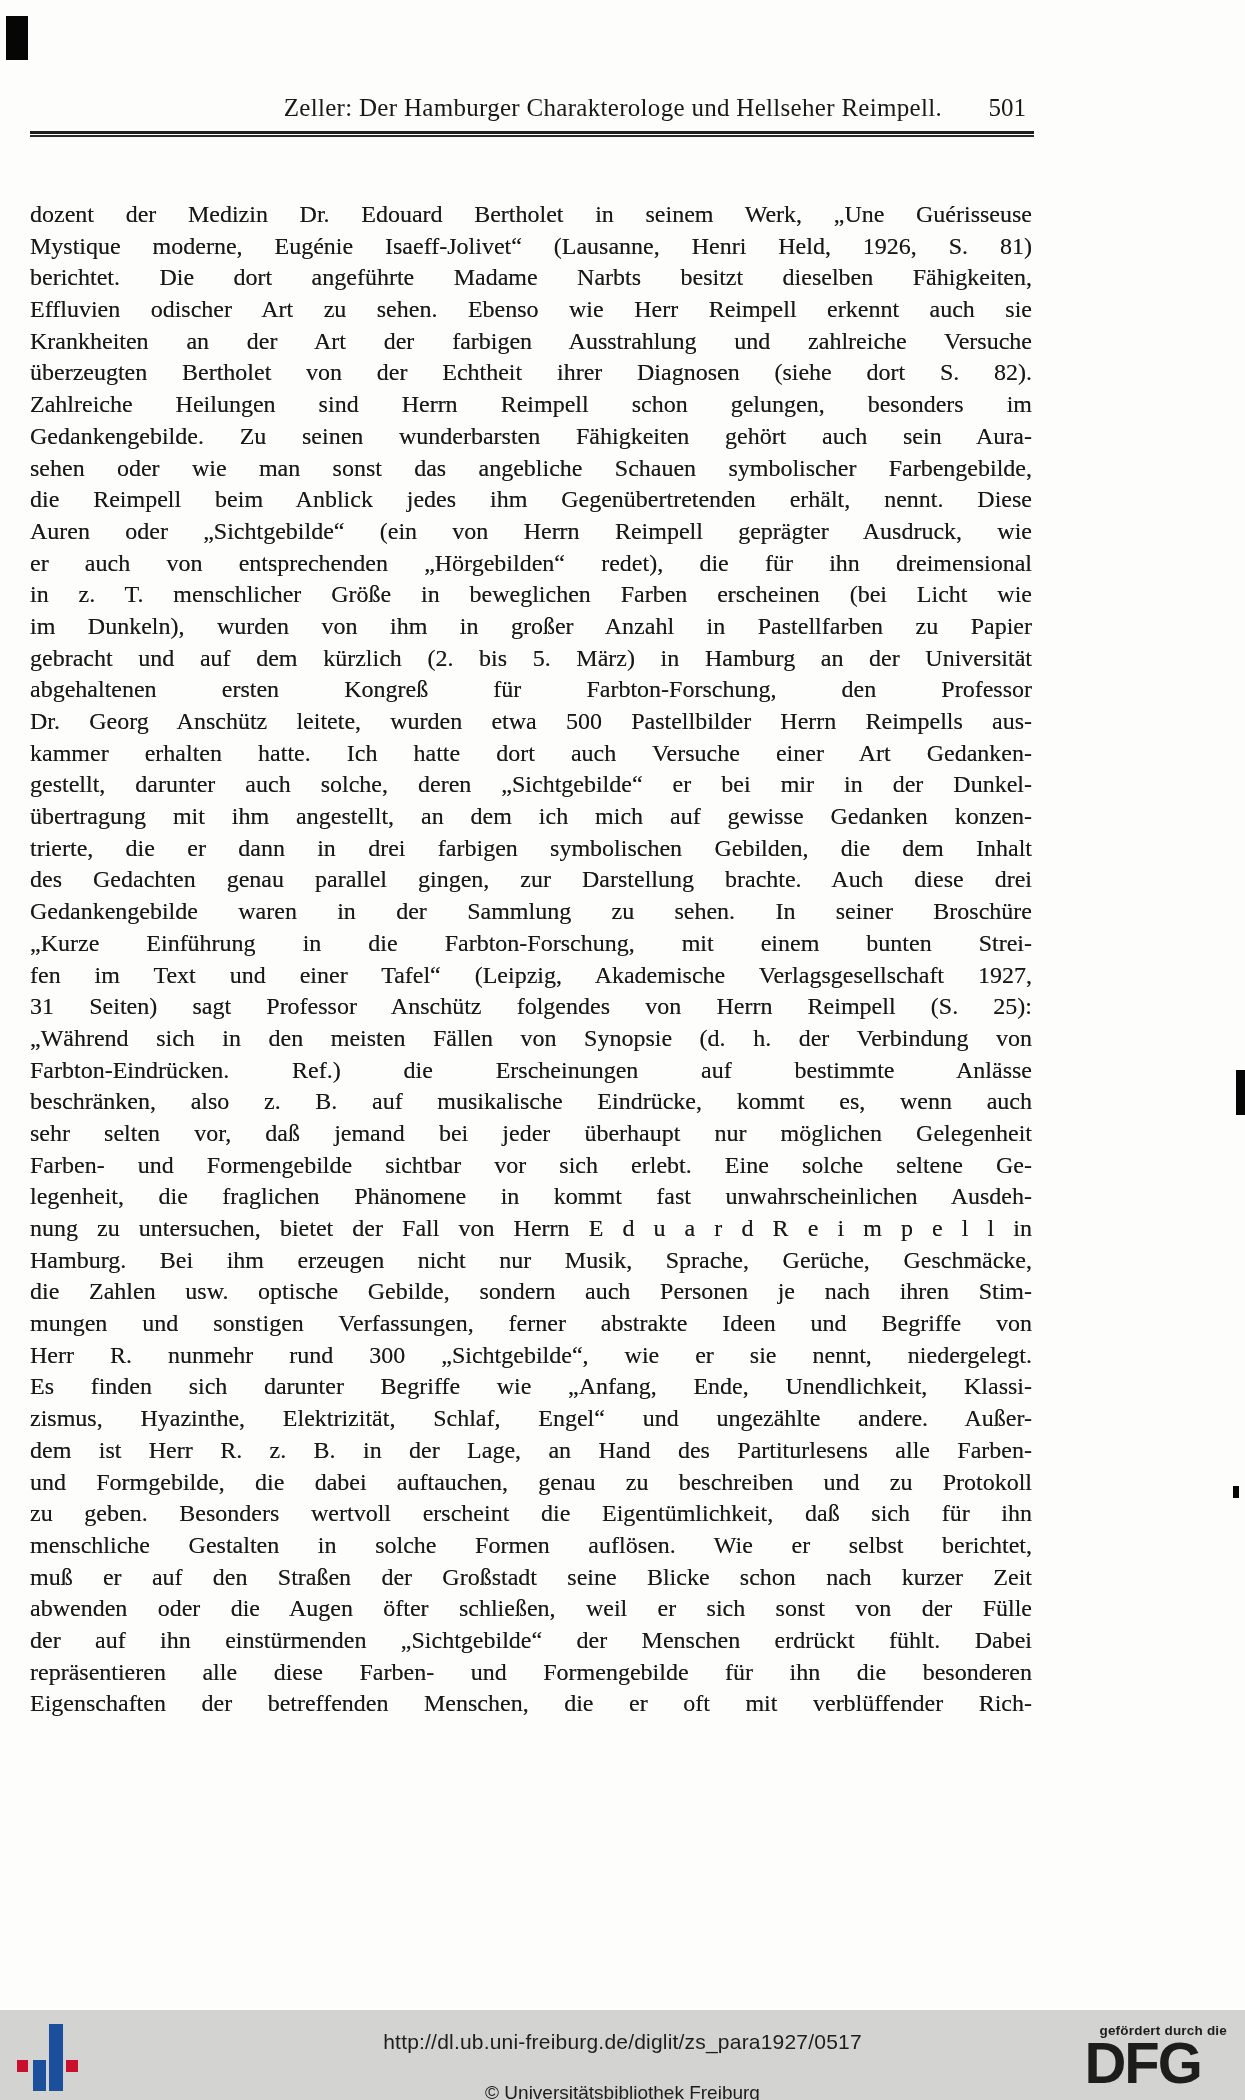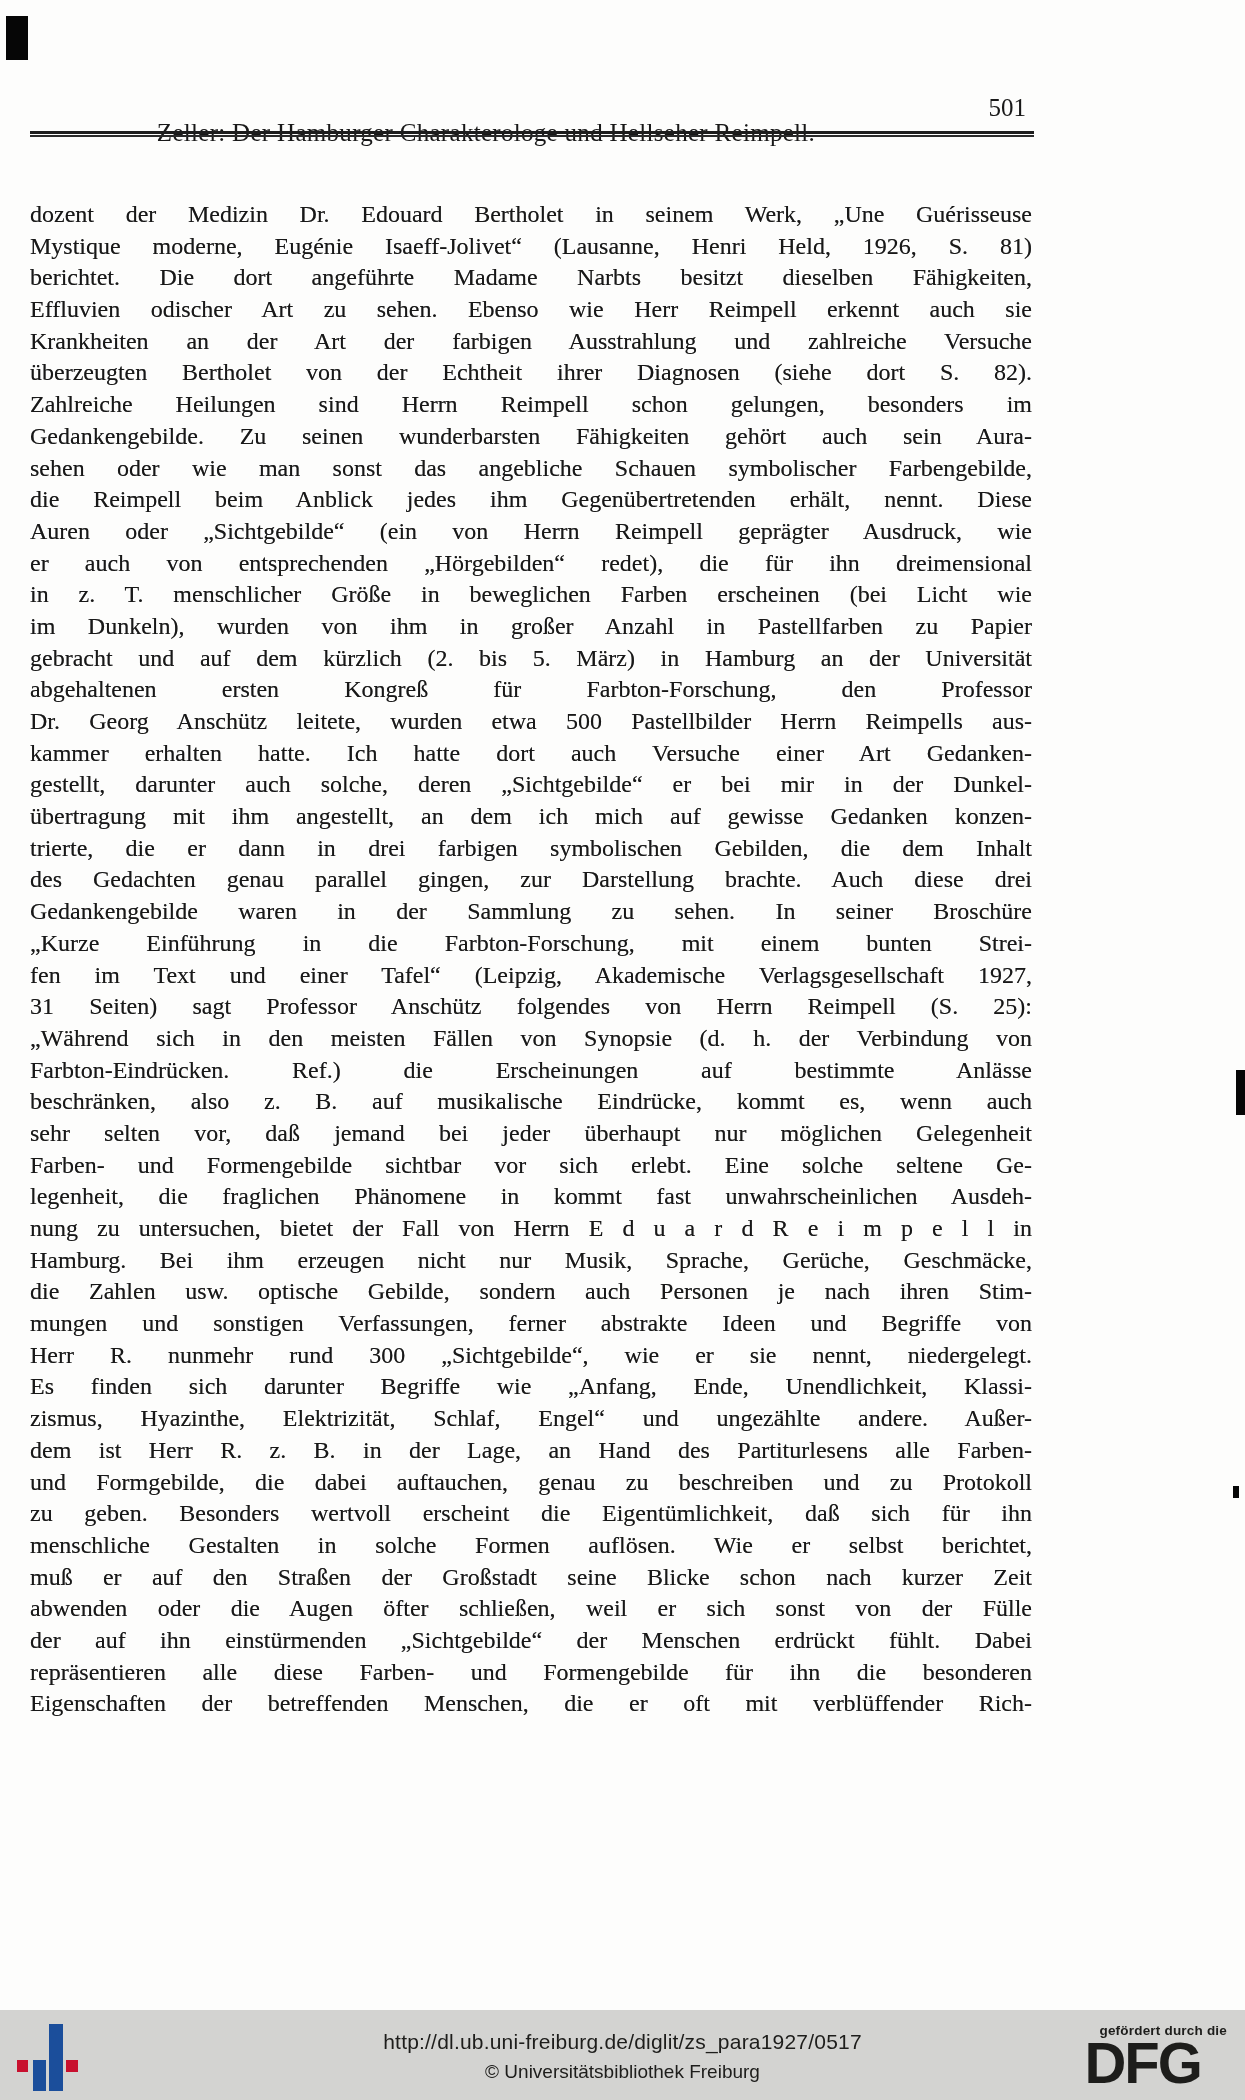--- a/index.html
+++ b/index.html
@@ -17,23 +17,22 @@
     position: relative;
     overflow: hidden;
   }
   .page { position: absolute; inset: 0; }
 
   
   .page-header {
     position: absolute; top: 94px; left: 30px; width: 1002px; height: 34px;
   }
   .header-title {
-    text-align: center; font-size: 25px; letter-spacing: 0.3px;
+    text-align: right; font-size: 25px; letter-spacing: 0.3px;
     padding-right: 90px; 
-    margin-top: 25px;
   }
   .header-page-number {
     position: absolute; right: 6px; top: 0; font-size: 25px;
   }
   .double-rule {
     position: absolute; top: 131px; left: 30px; width: 1004px; height: 6px;
     border-top: 3px solid #1d1d1d;
     border-bottom: 2px solid #2a2a2a;
   }
 
@@ -60,21 +59,21 @@
   
   .footer {
     position: absolute; left: 0; bottom: 0; width: 1245px; height: 90px;
     background: var(--footer-bg);
     font-family: "Liberation Sans", "DejaVu Sans", sans-serif;
     color: #1d1d1b;
   }
   .footer-text {
     position: absolute; left: 0; top: 0; width: 100%; height: 100%;
     display: flex; flex-direction: column; align-items: center;
-    padding-top: 20px; gap: 7px;
+    padding-top: 20px; gap: 28px;
   }
   .footer-url { font-size: 21px; letter-spacing: 0.2px; }
   .footer-copyright { font-size: 19px; }
 
   
   .ub-logo { position: absolute; left: 0; top: 0; width: 100px; height: 90px; }
   .ub-logo span { position: absolute; display: block; }
   .ub-red-left  { left: 17px; top: 50px; width: 11px; height: 12px; background: var(--logo-red); }
   .ub-blue-short{ left: 33px; top: 50px; width: 13px; height: 31px; background: var(--logo-blue); }
   .ub-blue-tall { left: 49px; top: 14px; width: 14px; height: 67px; background: var(--logo-blue); }

